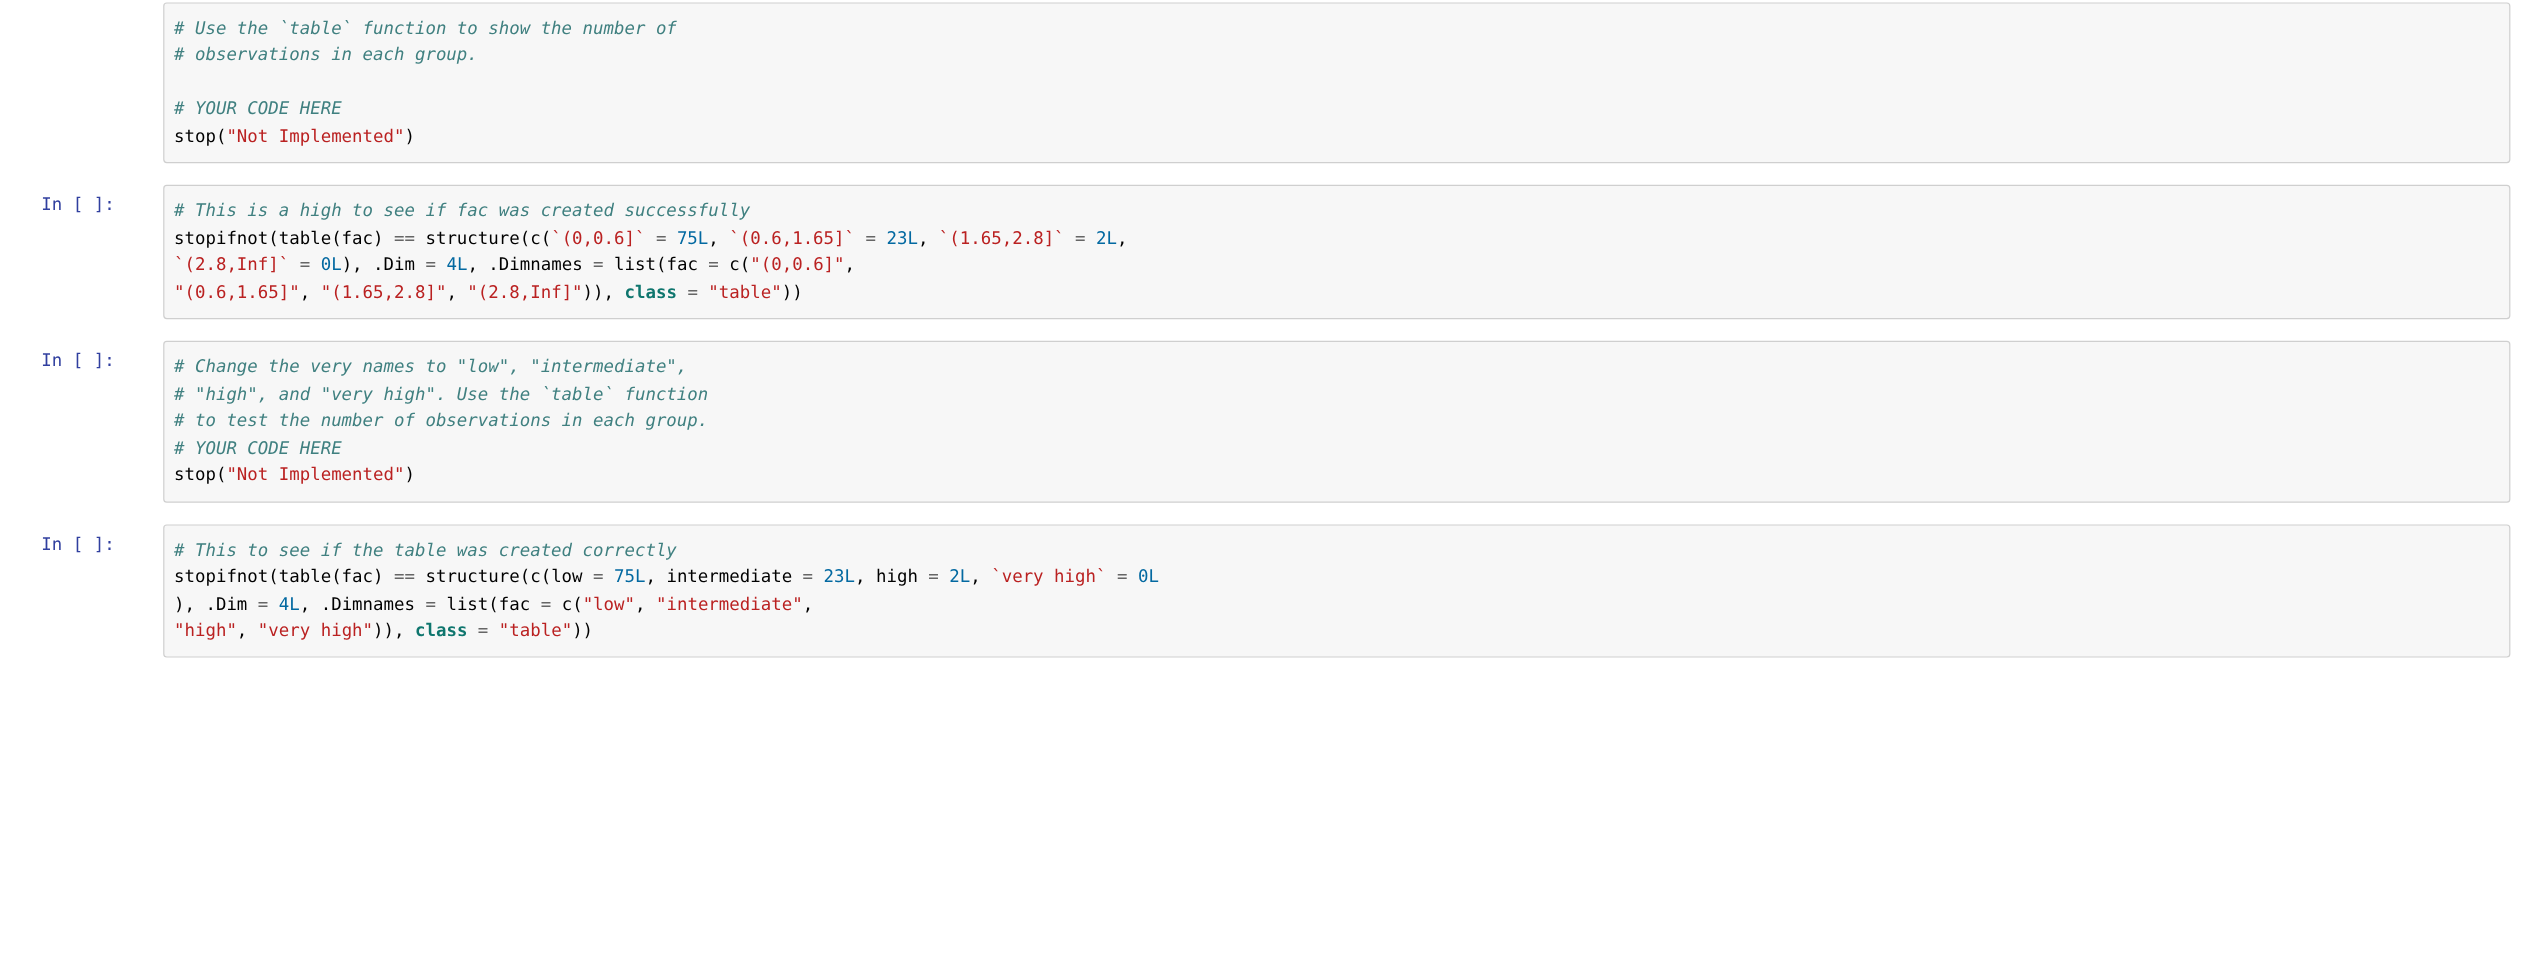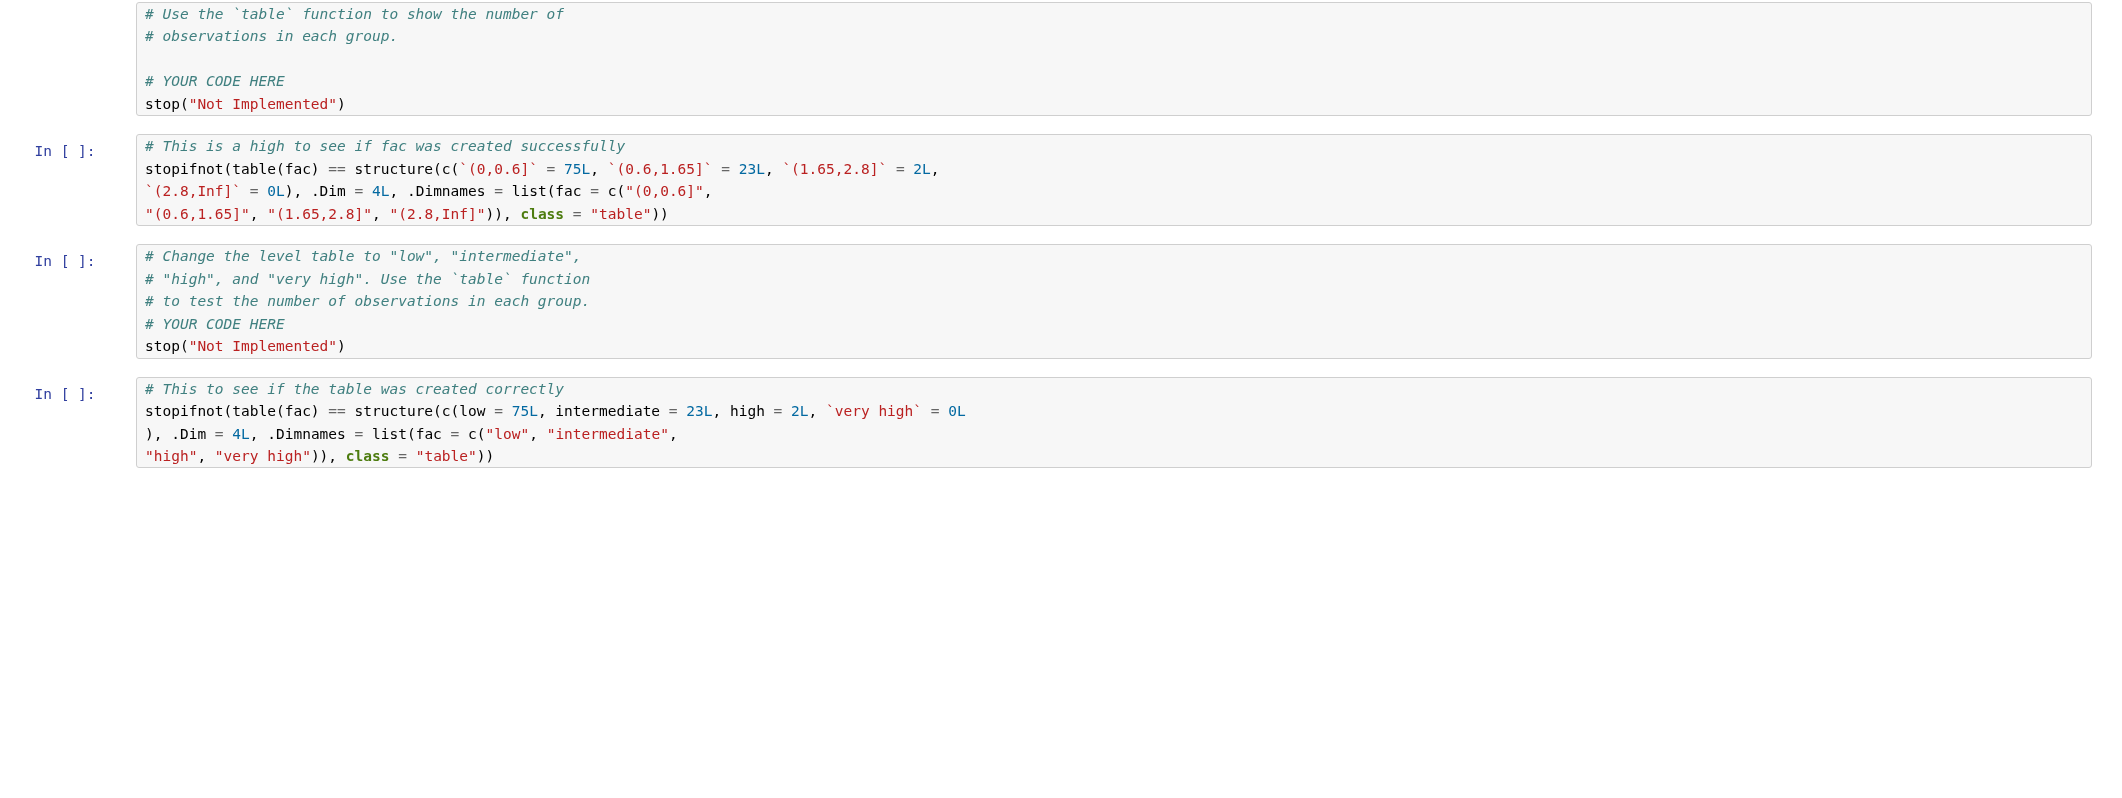--- a/index.html
+++ b/index.html
@@ -24,33 +24,33 @@
     color: #303F9F;
     padding: 8px 6px 4px 0;
     line-height: 1.3;
     white-space: nowrap;
   }
   .input-area {
     flex: 1;
     border: 1px solid #cfcfcf;
     border-radius: 3px;
     background: #f7f7f7;
-    padding: 0 8px;
+    padding: 10px 8px;
     margin-right: 30px;
   }
   pre.code {
     margin: 0;
     font-family: Menlo, Monaco, "DejaVu Sans Mono", "Courier New", monospace;
     font-size: 14.5px;
     line-height: 1.55;
     white-space: pre;
   }
   .c-comment { color: #408080; font-style: italic; }
   .c-string  { color: #BA2121; }
-  .c-keyword { color: #4d7c0f; font-weight: bold; }
+  .c-keyword { color: #0f766e; font-weight: bold; }
   .c-number  { color: #0369a1; }
   .c-plain   { color: #000; }
   .c-op      { color: #666; }
   .gap { height: 14px; }
 </style>
 </head>
 <body>
 
 <div class="cell">
   <div class="prompt"></div>
@@ -73,21 +73,21 @@
 <span class="c-string">`(2.8,Inf]`</span><span class="c-plain"> </span><span class="c-op">=</span><span class="c-plain"> </span><span class="c-number">0L</span><span class="c-plain">), .Dim </span><span class="c-op">=</span><span class="c-plain"> </span><span class="c-number">4L</span><span class="c-plain">, .Dimnames </span><span class="c-op">=</span><span class="c-plain"> list(fac </span><span class="c-op">=</span><span class="c-plain"> c(</span><span class="c-string">"(0,0.6]"</span><span class="c-plain">, </span>
 <span class="c-string">"(0.6,1.65]"</span><span class="c-plain">, </span><span class="c-string">"(1.65,2.8]"</span><span class="c-plain">, </span><span class="c-string">"(2.8,Inf]"</span><span class="c-plain">)), </span><span class="c-keyword">class</span><span class="c-plain"> </span><span class="c-op">=</span><span class="c-plain"> </span><span class="c-string">"table"</span><span class="c-plain">))</span></pre>
   </div>
 </div>
 
 <div class="gap"></div>
 
 <div class="cell">
   <div class="prompt">In [ ]:</div>
   <div class="input-area">
-    <pre class="code"><span class="c-comment"># Change the level table to "low", "intermediate",</span>
+    <pre class="code"><span class="c-comment"># Change the very names to "low", "intermediate",</span>
 <span class="c-comment"># "high", and "very high". Use the `table` function</span>
 <span class="c-comment"># to test the number of observations in each group.</span>
 <span class="c-comment"># YOUR CODE HERE</span>
 <span class="c-plain">stop(</span><span class="c-string">"Not Implemented"</span><span class="c-plain">)</span></pre>
   </div>
 </div>
 
 <div class="gap"></div>
 
 <div class="cell">

